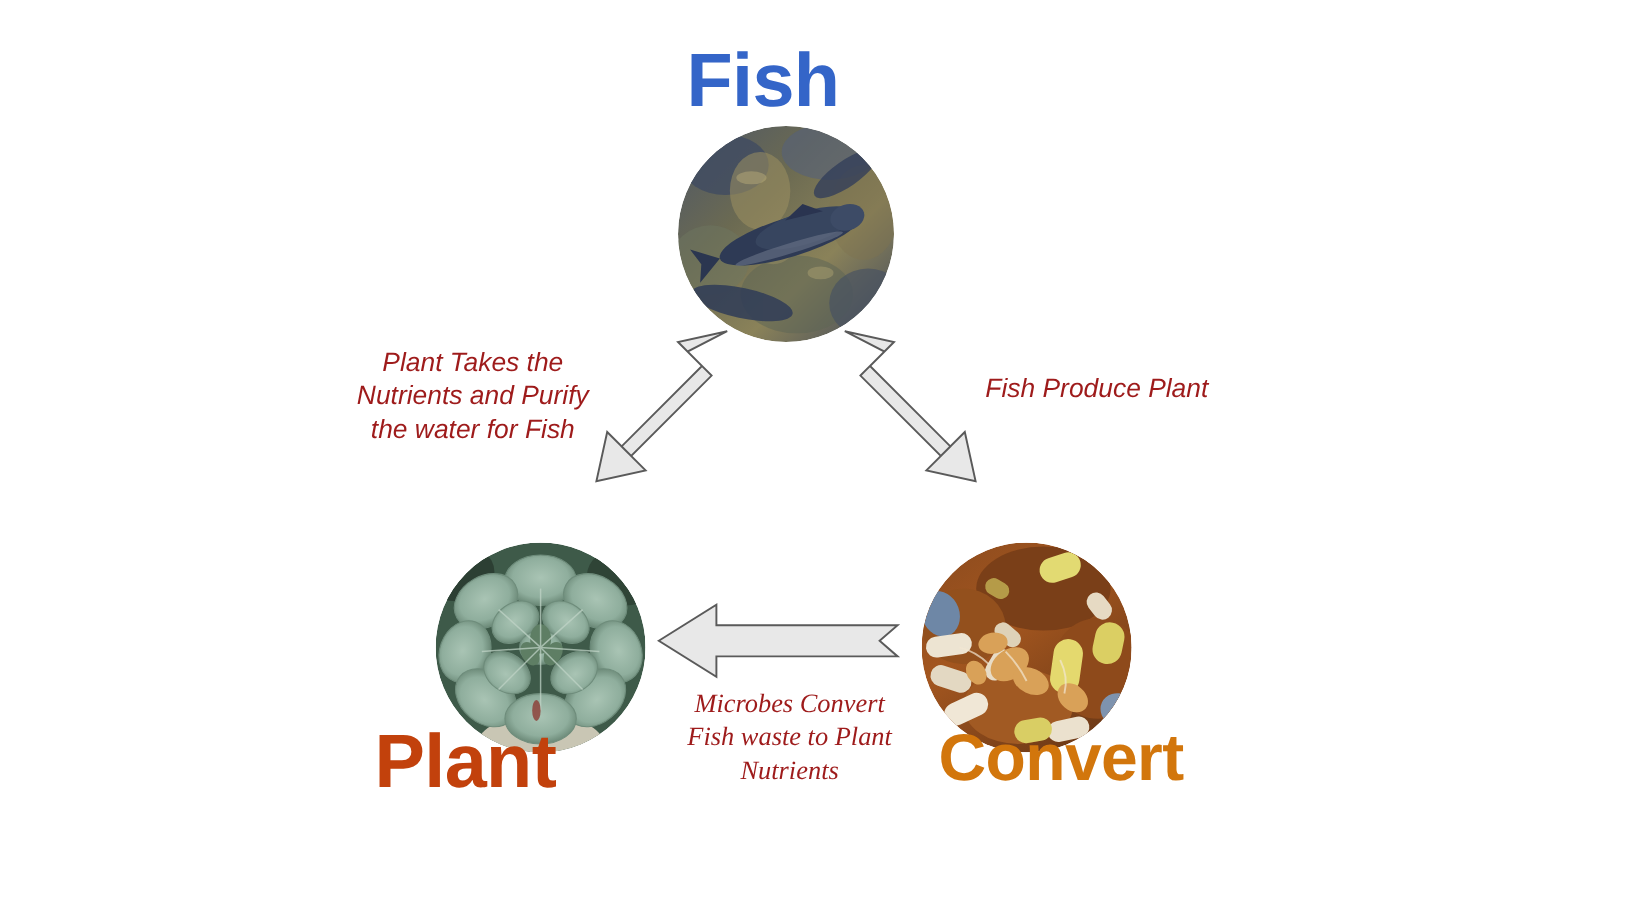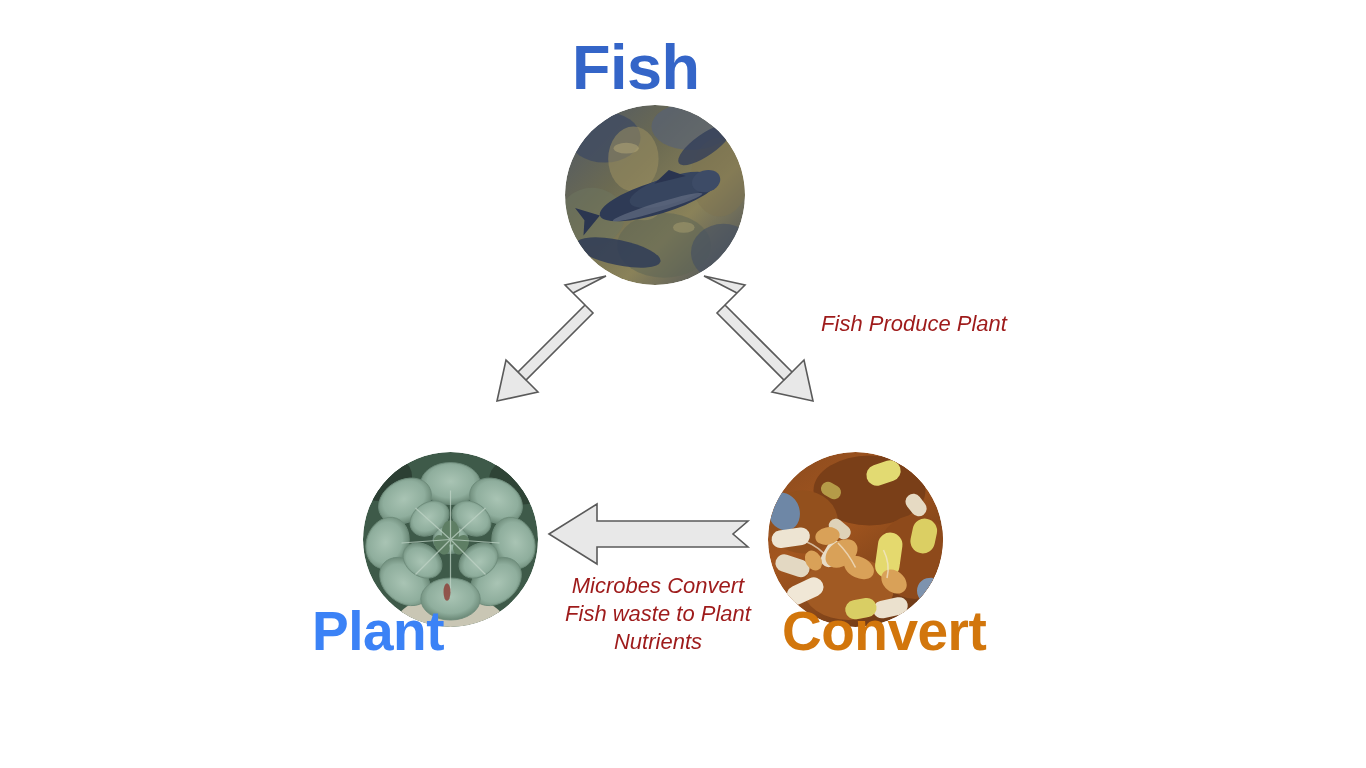--- a/index.html
+++ b/index.html
@@ -33,22 +33,22 @@
   }
   #label-fish {
     left: 572px;
     top: 36px;
     font-size: 63px;
     color: #3465C8;
   }
   #label-plant {
     left: 312px;
     top: 604px;
-    font-size: 55px;
-    color: #3b82f6;
+    font-size: 63px;
+    color: #c2410c;
   }
   #label-microbes {
     left: 782px;
     top: 604px;
     font-size: 55px;
     color: #D2760C;
   }
 
   
   .annotation {
@@ -67,20 +67,21 @@
   }
   #ann-fish-waste {
     left: 780px;
     top: 310px;
     width: 268px;
   }
   #ann-microbes-convert {
     left: 528px;
     top: 572px;
     width: 260px;
+    font-family: Liberation Serif, serif;
   }
 
   
   .photo-node {
     position: absolute;
     border-radius: 50%;
     overflow: hidden;
   }
   #photo-fish {
     left: 565px;
@@ -305,20 +306,23 @@
           <path d="M40 52 q6 6 10 14"></path>
           <path d="M18 50 q8 2 14 8"></path>
           <path d="M66 56 q4 8 2 16"></path>
         </g>
       </g>
     </svg>
   </div>
 
   <div class="node-label" id="label-microbes">Convert</div>
 
+  <div class="annotation" id="ann-plant-takes">Plant Takes the
+Nutrients and Purify
+the water for Fish</div>
 
   <div class="annotation" id="ann-fish-waste">Fish Produce Plant</div>
 
   <div class="annotation" id="ann-microbes-convert">Microbes Convert
 Fish waste to Plant
 Nutrients</div>
 
 </div>
 
 </body></html>

